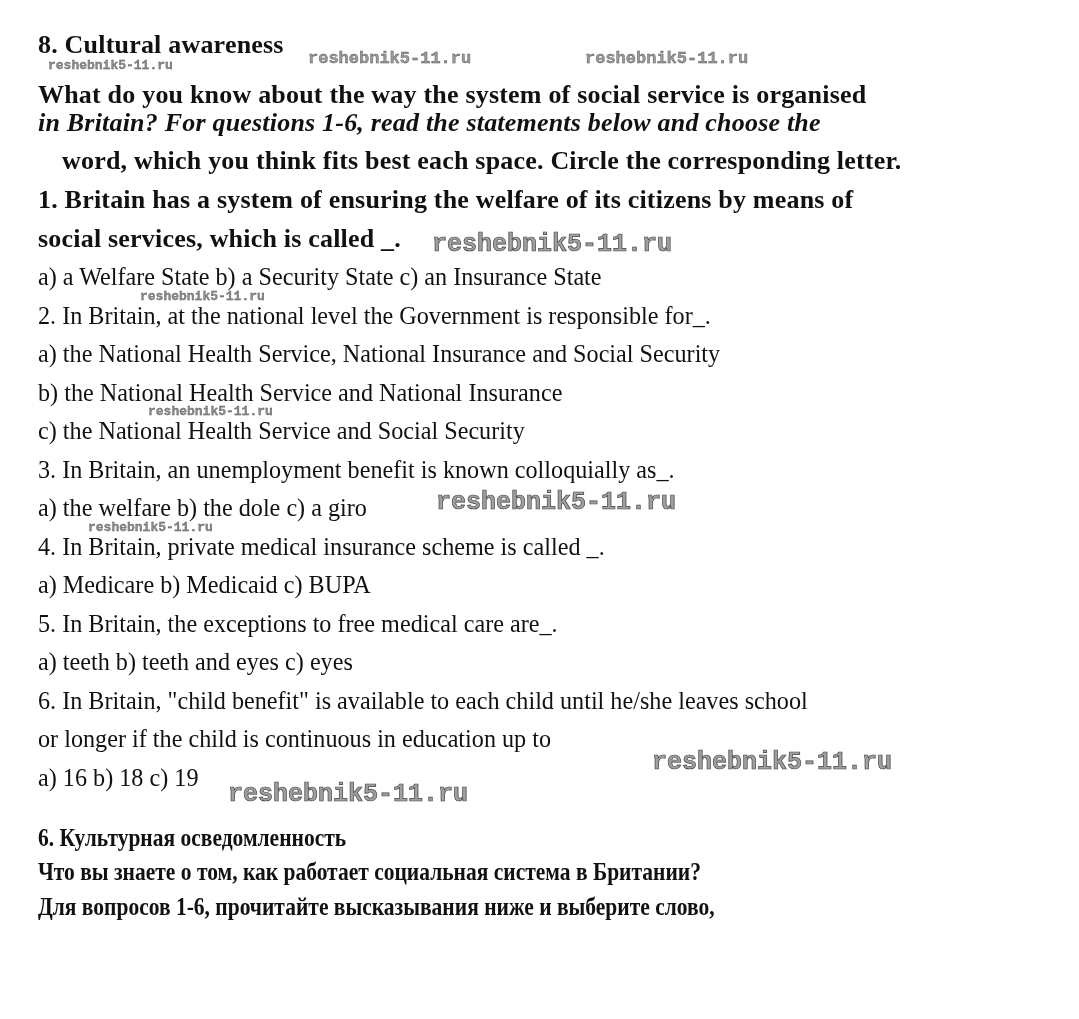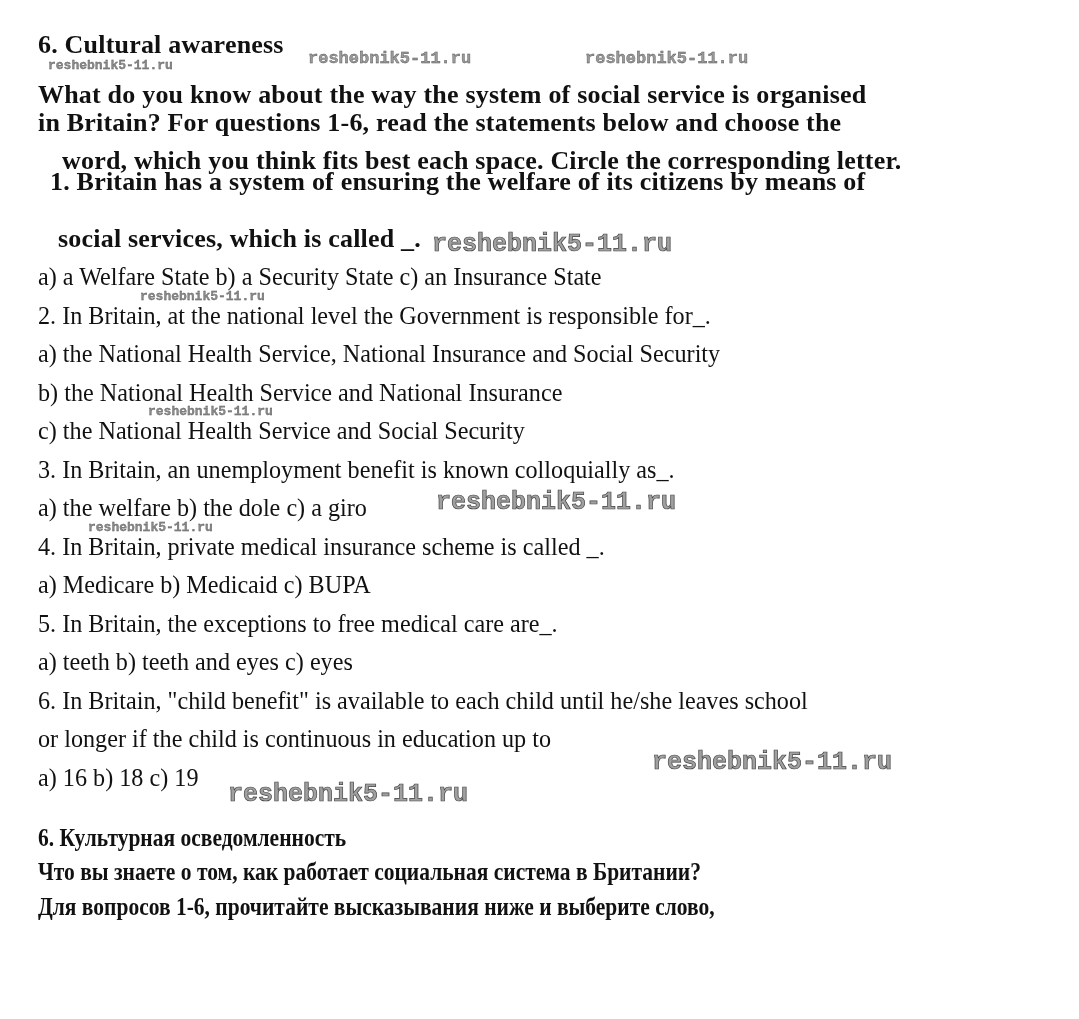--- a/index.html
+++ b/index.html
@@ -16,28 +16,28 @@
     font-family: Liberation Mono, monospace; font-weight: bold;
     color: #9a9a9a; -webkit-text-stroke: 0.6px #555;
   }
   .wm.small { font-size: 13px; color: #8a8a8a; -webkit-text-stroke: 0.3px #555; }
   .wm.mid { font-size: 17px; color: #9a9a9a; -webkit-text-stroke: 0.4px #555; }
   .wm.big { font-size: 25px; color: #a0a0a0; -webkit-text-stroke: 0.7px #444; }
 </style>
 </head>
 <body>
 
-<div class="line bold" style="top:30px;">6. Cultural awareness</div>
+<div class="line bold" style="top:30px;">8. Cultural awareness</div>
 <div class="line bold" style="top:80px;">What do you know about the way the system of social service is organised</div>
-<div class="line bold" style="top:108px;">in Britain? For questions 1-6, read the statements below and choose the</div>
+<div class="line bold" style="top:108px;font-style:italic;">in Britain? For questions 1-6, read the statements below and choose the</div>
 <div class="line bold" style="top:146px;margin-left:24px;">word, which you think fits best each space. Circle the corresponding letter.</div>
 
 <div>
-  <div class="line bold" style="top:167px;margin-left:12px;">1. Britain has a system of ensuring the welfare of its citizens by means of</div>
-  <div class="line bold" style="top:224px;margin-left:20px;">social services, which is called _.</div>
+  <div class="line bold" style="top:185px;">1. Britain has a system of ensuring the welfare of its citizens by means of</div>
+  <div class="line bold" style="top:224px;">social services, which is called _.</div>
   <div class="line reg" style="top:262px;">a) a Welfare State b) a Security State c) an Insurance State</div>
 </div>
 
 <div>
   <div class="line reg" style="top:301px;">2. In Britain, at the national level the Government is responsible for_.</div>
   <div class="line reg" style="top:339px;">a) the National Health Service, National Insurance and Social Security</div>
   <div class="line reg" style="top:378px;">b) the National Health Service and National Insurance</div>
   <div class="line reg" style="top:416px;">c) the National Health Service and Social Security</div>
 </div>
 

